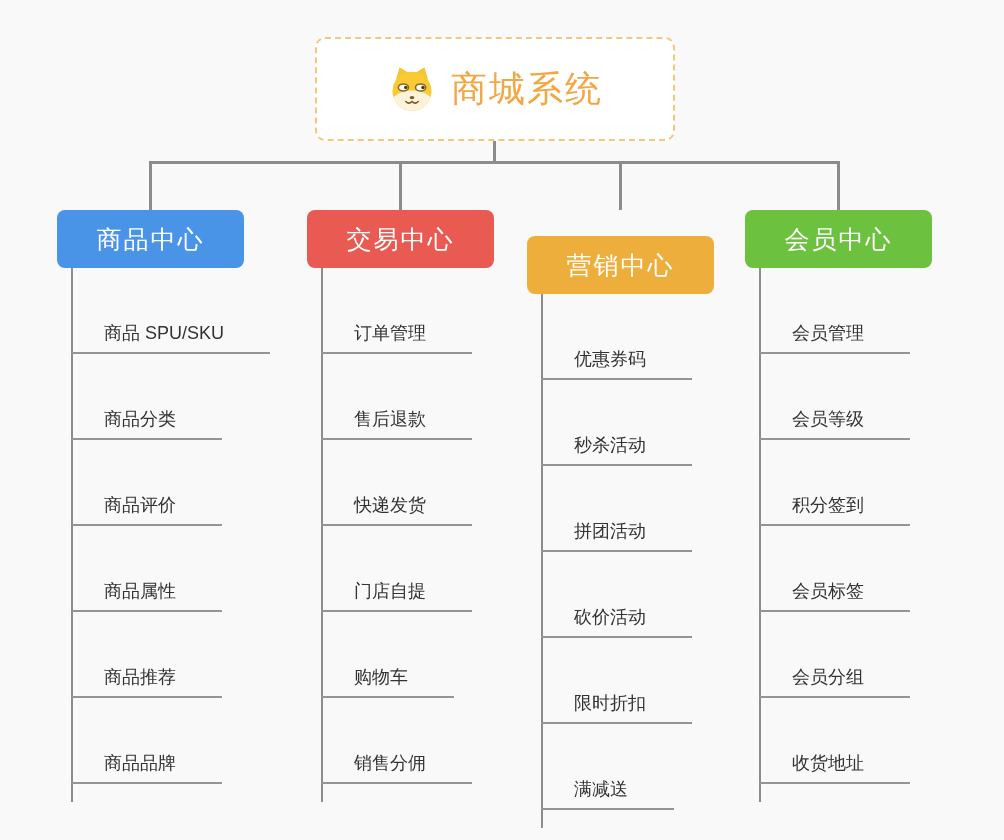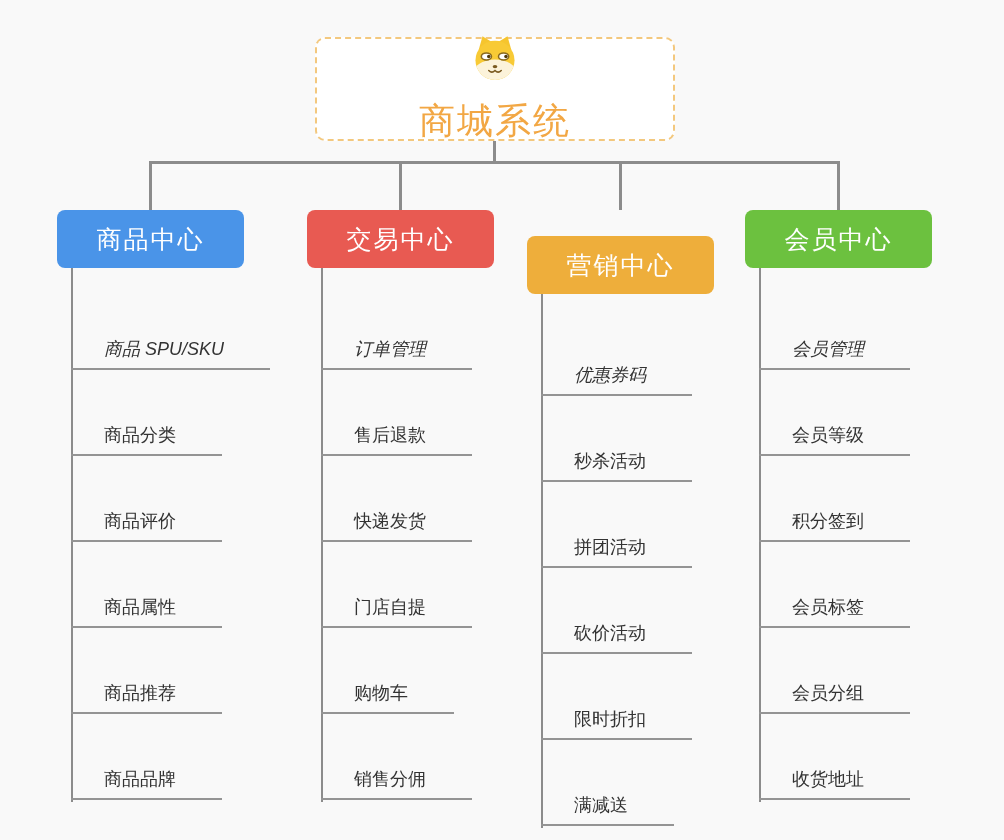--- a/index.html
+++ b/index.html
@@ -12,21 +12,20 @@
   .canvas{position:relative;width:1004px;height:840px;}
 
   
   .root{
     position:absolute;left:315px;top:37px;width:360px;height:104px;
     box-sizing:border-box;background:#ffffff;
     border:2px dashed var(--root-border,#f3c87e);
     border-radius:10px;
     display:flex;align-items:center;justify-content:center;gap:14px;
     cursor:default;
-    flex-direction:column;
   }
   .root-title{
     font-size:36px;color:var(--root-title,#f2a744);
     letter-spacing:2px;font-weight:400;
   }
   .root-icon{width:50px;height:50px;flex:0 0 auto;}
 
   
   .line{position:absolute;background:var(--connector,#8c8c8c);}
   .stem{left:493px;top:141px;width:3px;height:22px;}
@@ -42,21 +41,21 @@
     display:flex;align-items:center;justify-content:center;
     cursor:default;
     font-family:Liberation Serif, serif;
   }
   .col-line{
     position:absolute;left:14px;top:58px;width:2px;height:534px;
     background:var(--connector,#8c8c8c);
   }
   .items{position:absolute;left:14px;top:58px;}
   .item{height:86px;display:flex;align-items:flex-end;}
-  .item:first-child{height:102px;font-style:italic;}
+  .item:first-child{height:86px;}
   .item-label{
     width:max-content;white-space:nowrap;
     border-bottom:2px solid var(--item-line,#949494);
     padding:0 46px 7px 33px;
     font-size:18px;color:var(--item-text,#333333);
     cursor:default;
   }
 </style>
 </head>
 <body>

